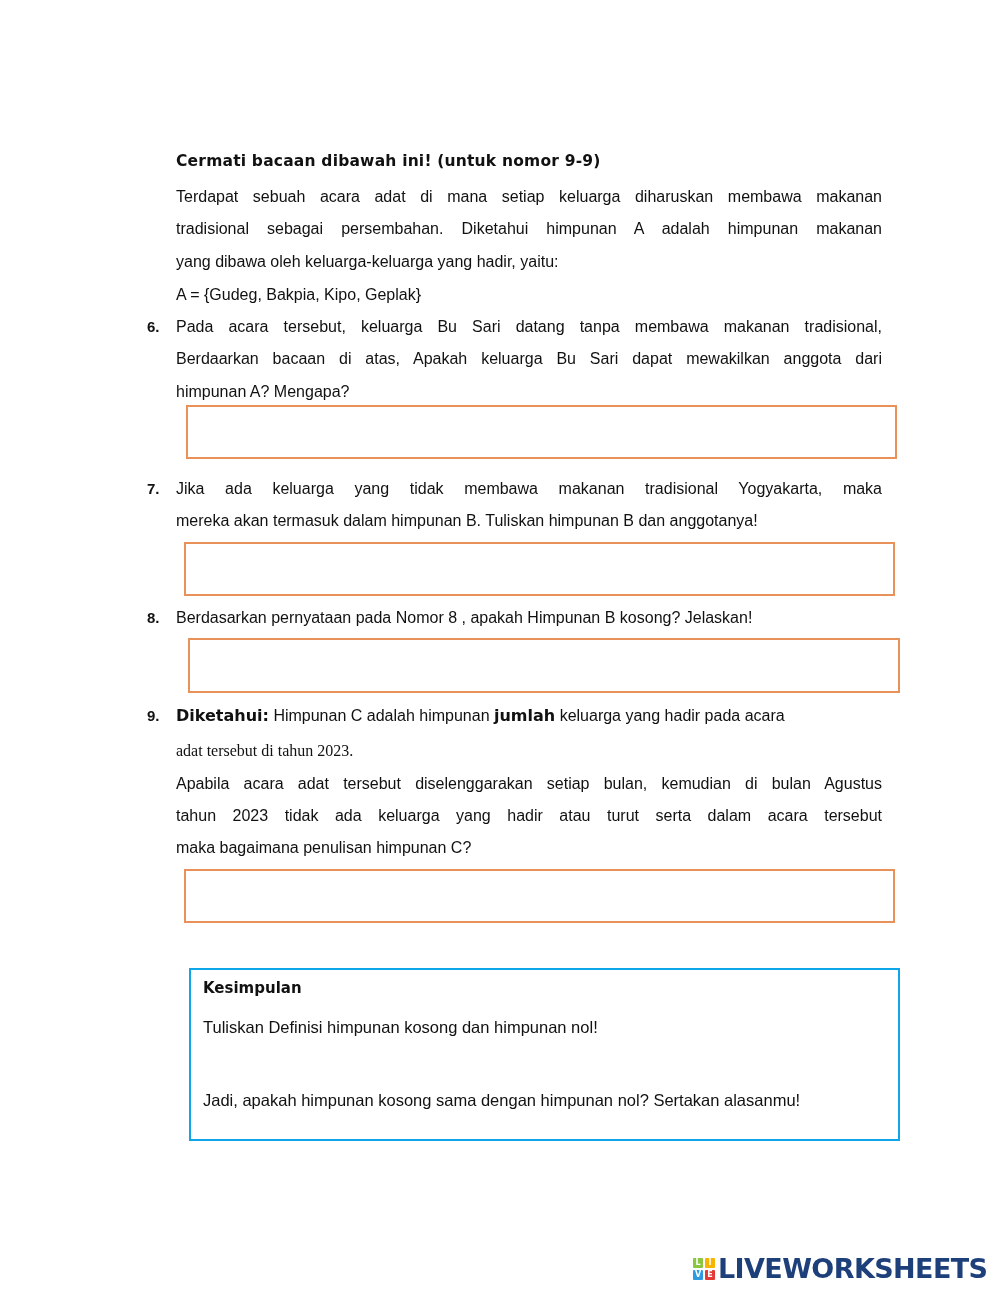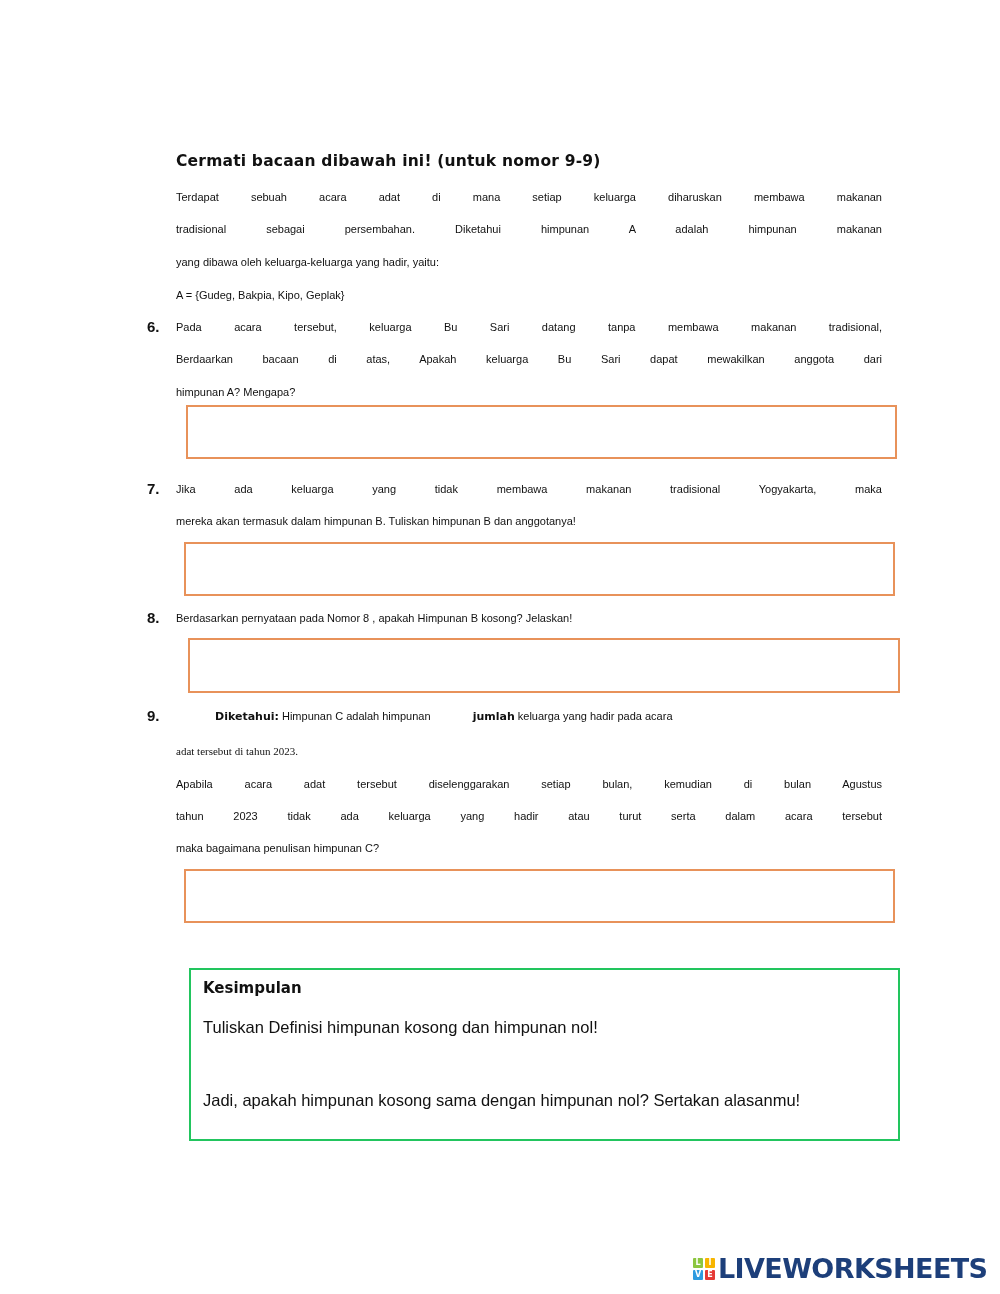--- a/index.html
+++ b/index.html
@@ -11,21 +11,21 @@
       width: 1000px;
       height: 1294px;
       position: relative;
       overflow: hidden;
       font-family: "Liberation Sans", "DejaVu Sans", sans-serif;
       color: #111111;
     }
     .line {
       position: absolute;
       left: 176px;
-      font-size: 11px;
+      font-size: 16px;
       line-height: 20px;
       white-space: nowrap;
       color: #111;
     }
     .justify {
       width: 706px;
       text-align: justify;
       text-align-last: justify;
       white-space: normal;
     }
@@ -39,21 +39,20 @@
       position: absolute;
       left: 147px;
       font-size: 15px;
       line-height: 20px;
       font-weight: bold;
       color: #111;
     }
     .strong {
       font-family: "DejaVu Sans", sans-serif;
       font-weight: bold;
-      margin-left: 39px;
     }
     .answer-box {
       position: absolute;
       border: 2px solid #e8925a;
       box-sizing: border-box;
       background: #ffffff;
     }
     .answer-box textarea {
       width: 100%;
       height: 100%;
@@ -65,21 +64,21 @@
       font-size: 15px;
       padding: 6px 10px;
       box-sizing: border-box;
     }
     .kesimpulan {
       position: absolute;
       left: 189px;
       top: 968px;
       width: 711px;
       height: 173px;
-      border: 2px solid #22c55e;
+      border: 2px solid #0ea5e9;
       box-sizing: border-box;
     }
     .kesimpulan .k-title {
       position: absolute;
       left: 12px;
       top: 8px;
       font-family: "DejaVu Sans", sans-serif;
       font-weight: bold;
       font-size: 15px;
       line-height: 20px;

